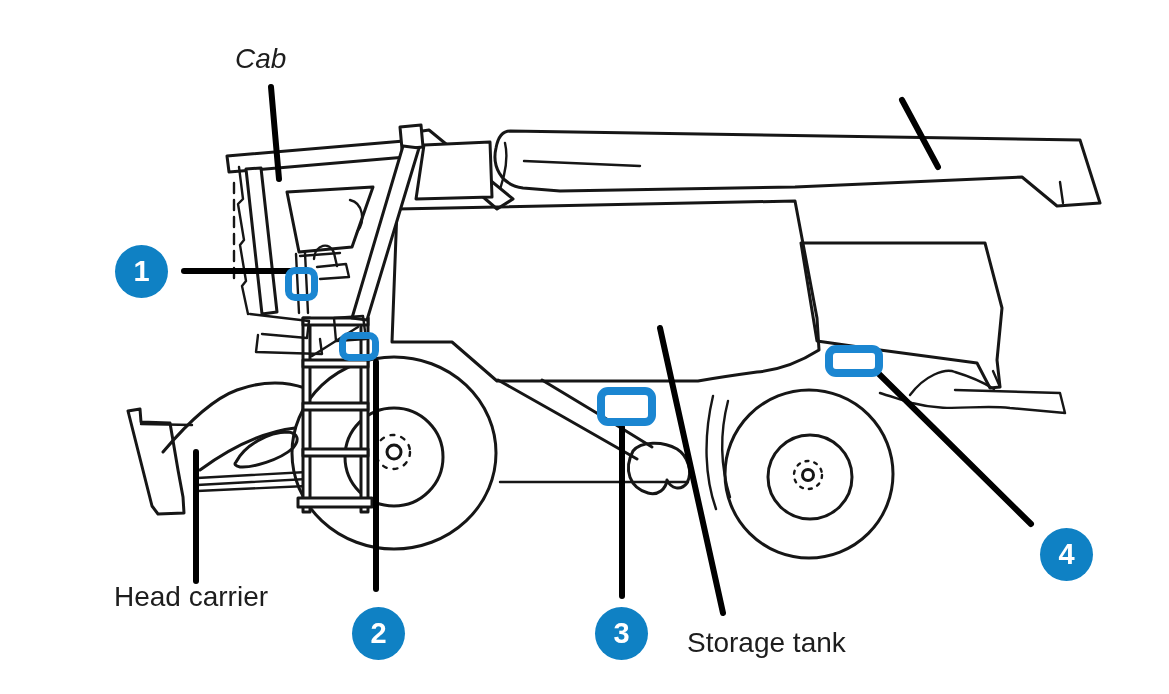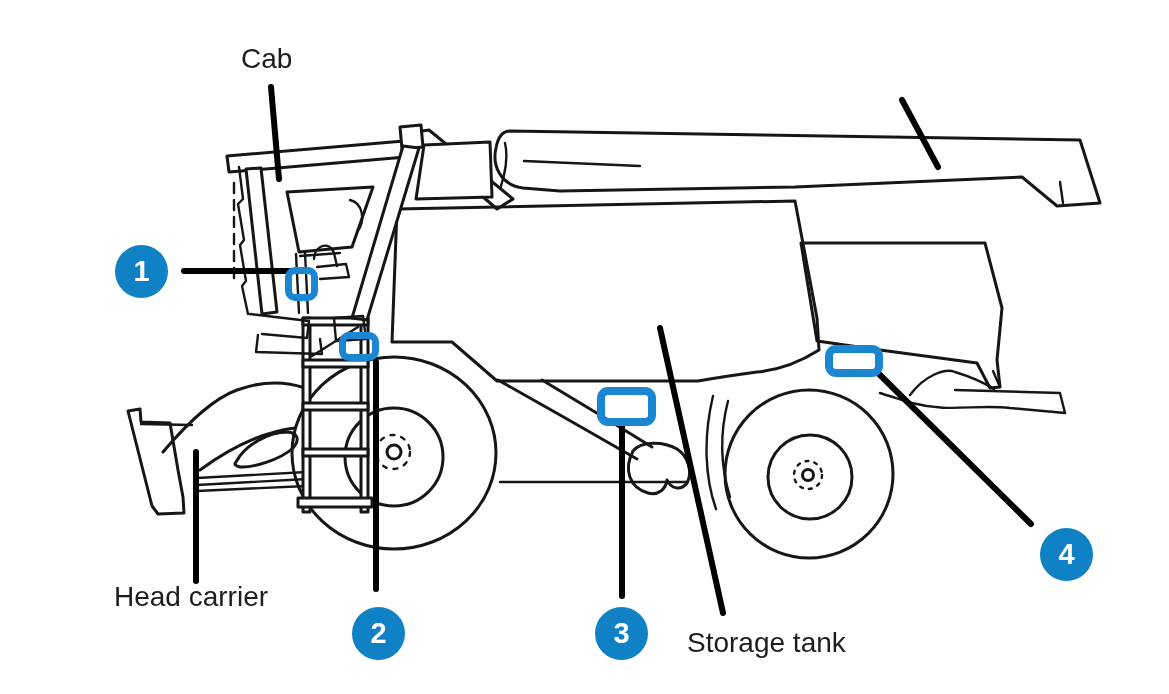--- a/index.html
+++ b/index.html
@@ -25,21 +25,21 @@
     box-sizing:border-box;
   }
   #hbox1{left:285px;top:267px;width:33px;height:34px;}
   #hbox2{left:339px;top:332px;width:40px;height:29px;}
   #hbox3{left:597px;top:387px;width:59px;height:39px;border-width:8px;border-radius:11px;}
   #hbox4{left:825px;top:345px;width:58px;height:32px;border-width:8px;border-radius:11px;}
   #badge1{left:115px;top:245px;}
   #badge2{left:352px;top:607px;}
   #badge3{left:595px;top:607px;}
   #badge4{left:1040px;top:528px;}
-  #label-cab{left:241px;top:44px;}
+  #label-cab{left:235px;top:44px;font-style:italic;}
   #label-discharge{left:755px;top:60px;}
   #label-head{left:114px;top:582px;}
   #label-storage{left:687px;top:628px;}
 </style>
 </head>
 <body>
 
 <div class="stage">
 
   <svg width="1169" height="694" viewBox="0 0 1169 694">

